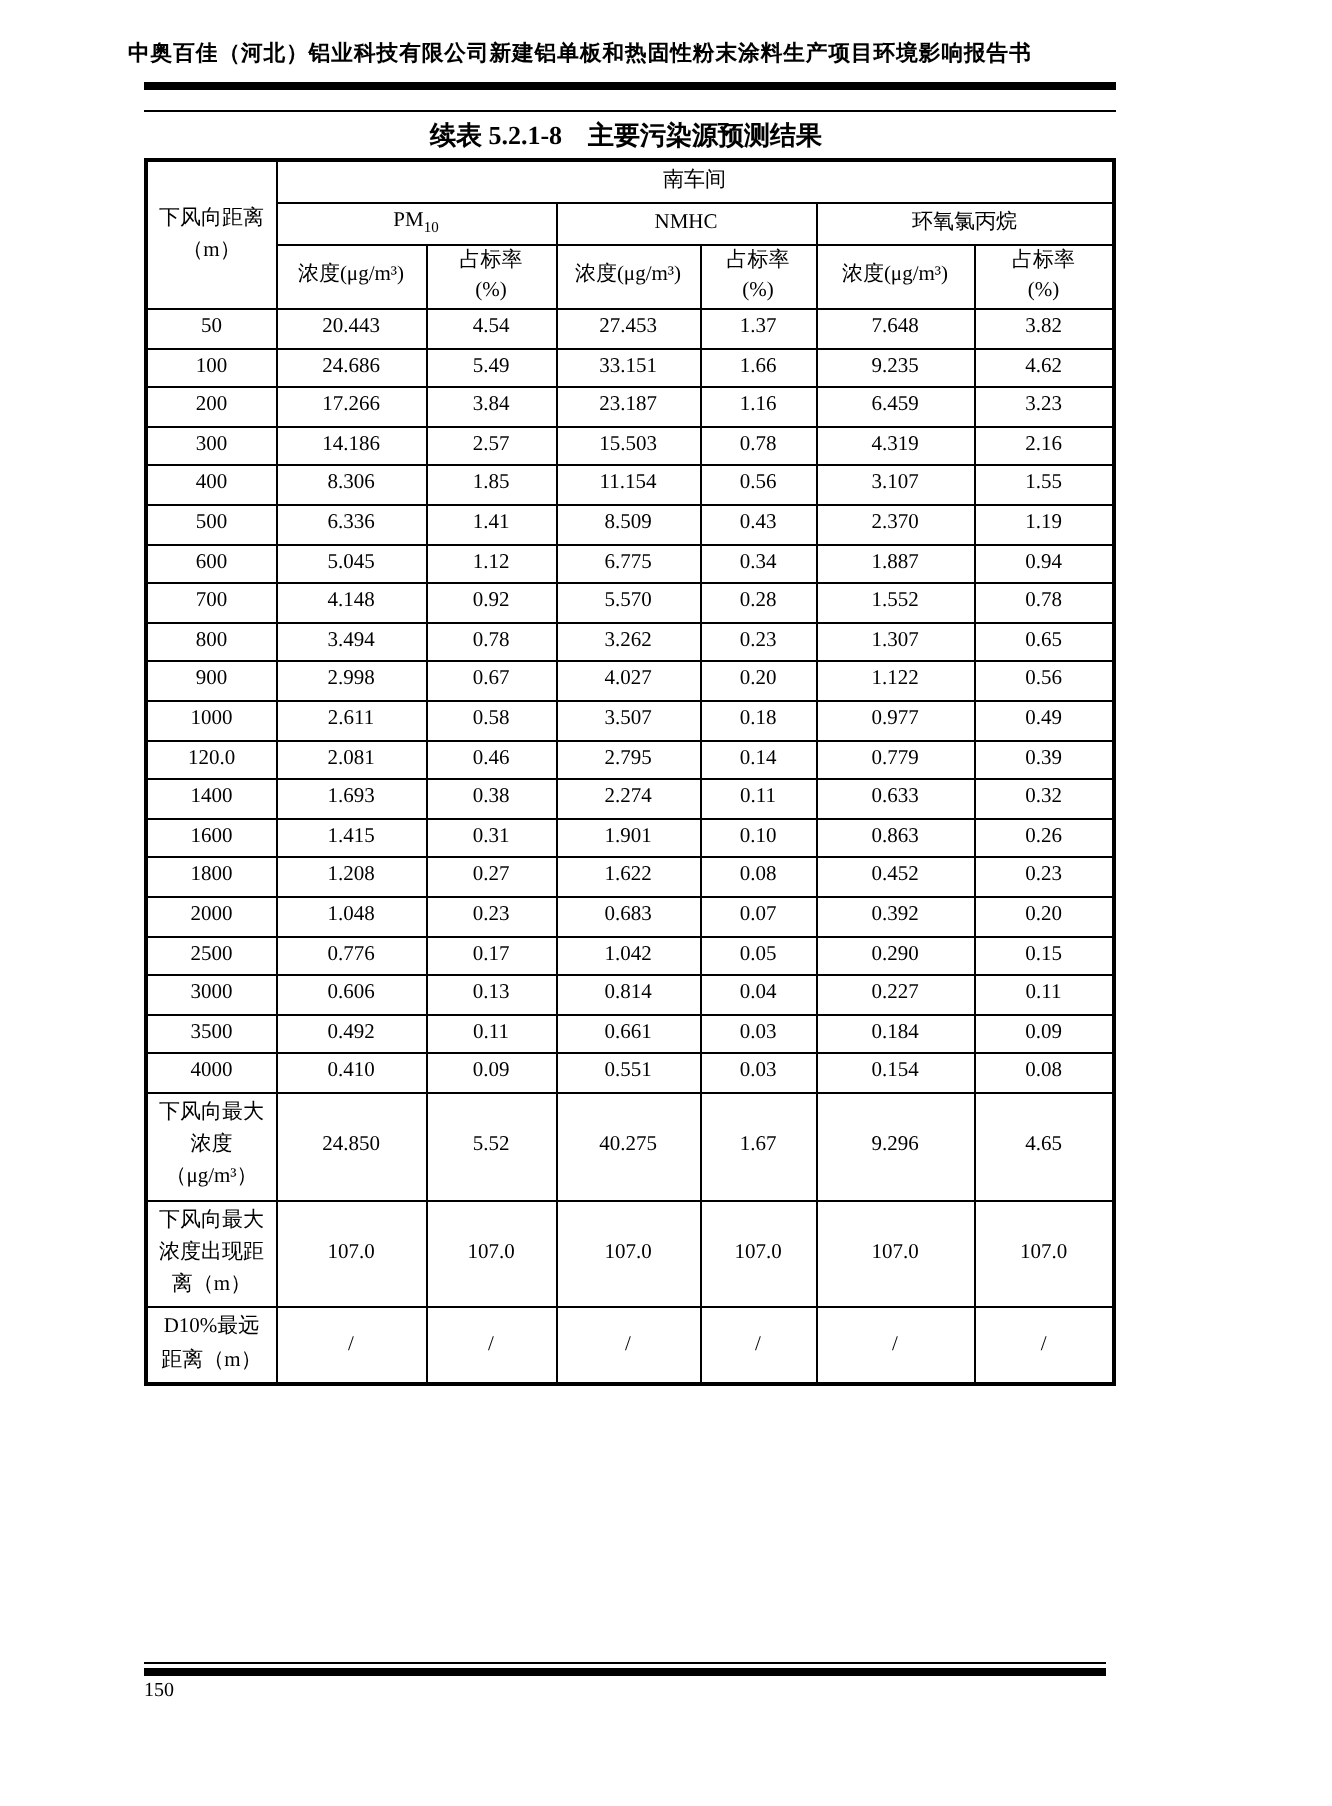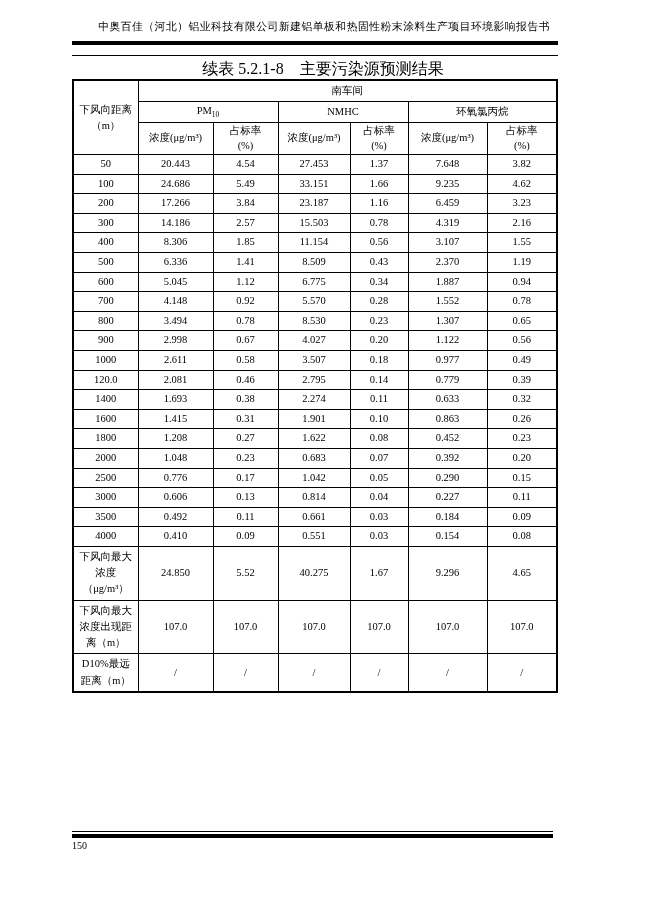--- a/index.html
+++ b/index.html
@@ -3,33 +3,34 @@
 <meta charset="utf-8">
 <style>
   * { margin:0; padding:0; box-sizing:border-box; }
   html,body { background:#fff; }
   .page {
     position:relative; width:666px; height:903px; background:#ffffff;
     font-family:"Liberation Serif","DejaVu Serif",serif; color:#000;
     overflow:hidden;
   }
   .doc-header {
-    position:absolute; top:20px; left:48px; width:502px;
-    text-align:right; font-size:10.8px; letter-spacing:0.5px;
+    position:absolute; top:20px; left:64px; width:502px;
+    text-align:left; font-size:10.8px; letter-spacing:0.5px;
     font-family:"Liberation Serif","DejaVu Serif",serif;
+    font-weight:bold;
   }
   .rule { position:absolute; left:72px; width:486px; background:#000; }
   .header-rule-thick { top:41px; height:4px; }
   .header-rule-thin  { top:55px; height:1px; }
   .footer-rule-thin  { top:831px; height:1px; width:481px; }
   .footer-rule-thick { top:834px; height:4px; width:481px; }
   .page-number { position:absolute; top:840px; left:72px; font-size:10px; }
   .table-caption {
-    position:absolute; top:59px; left:80px; width:486px;
-    text-align:center; font-weight:normal; font-size:16px;
+    position:absolute; top:59px; left:70px; width:486px;
+    text-align:center; font-weight:bold; font-size:13px;
   }
   table.main {
     position:absolute; top:79px; left:72px; width:484px;
     border-collapse:collapse; table-layout:fixed;
     border:2px solid #000;
   }
   table.main th, table.main td {
     border:1px solid #000; text-align:center; vertical-align:middle;
     font-size:10.5px; font-weight:normal; padding:0 2px; line-height:1.5;
   }
@@ -164,21 +165,21 @@
           <td>0.92</td>
           <td>5.570</td>
           <td>0.28</td>
           <td>1.552</td>
           <td>0.78</td>
         </tr>
         <tr class="data-row">
           <td>800</td>
           <td>3.494</td>
           <td>0.78</td>
-          <td>8.530</td>
+          <td>3.262</td>
           <td>0.23</td>
           <td>1.307</td>
           <td>0.65</td>
         </tr>
         <tr class="data-row">
           <td>900</td>
           <td>2.998</td>
           <td>0.67</td>
           <td>4.027</td>
           <td>0.20</td>

